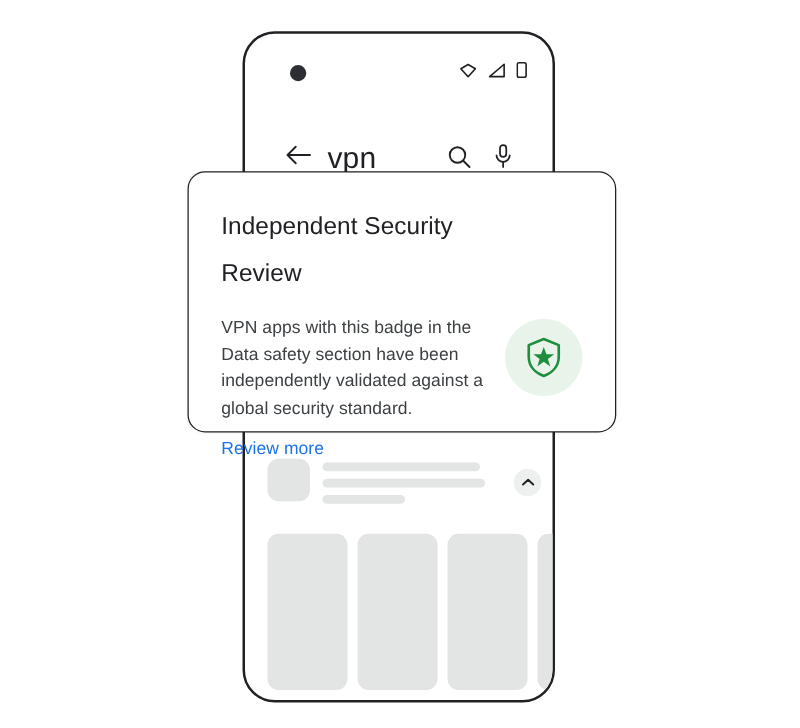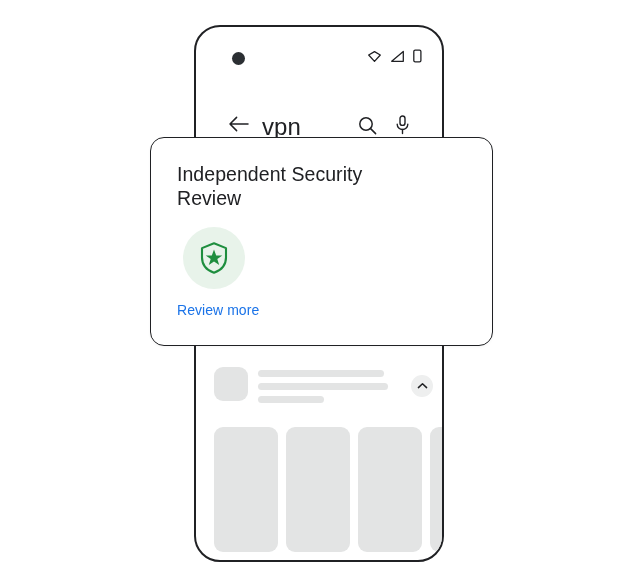--- a/index.html
+++ b/index.html
@@ -167,21 +167,21 @@
     height: 209px;
     background: #ffffff;
     border: 1.4px solid #202124;
     border-radius: 14px;
     box-sizing: border-box;
     padding: 24px 26px 0 26px;
     box-shadow: 0 1px 3px rgba(0,0,0,0.04);
   }
   #card-title {
     font-size: 19.5px;
-    line-height: 24px;
+    line-height: 38px;
     color: #202124;
     font-weight: 400;
     letter-spacing: 0.05px;
     margin: 0 0 13px 0;
     max-width: 215px;
     font-family: "Liberation Sans", sans-serif;
   }
   #card-body-row {
     display: flex;
     align-items: flex-start;
@@ -295,20 +295,21 @@
       <div class="shot-card"></div>
       <div class="shot-card"></div>
     </div>
 
   </div>
 
   <div id="info-card">
     <h2 id="card-title">Independent Security Review</h2>
 
     <div id="card-body-row">
+      <p id="card-body-text">VPN apps with this badge in the Data safety section have been independently validated against a global security standard.</p>
 
       <div id="security-badge">
         <svg width="30" height="34" viewBox="0 0 30 34" fill="none">
           <path d="M15 2.2 L27 7.1 V16.4 C27 24 21.8 29.3 15 31.8 C8.2 29.3 3 24 3 16.4 V7.1 Z" stroke="#1e8e3e" stroke-width="2.1" stroke-linejoin="round" fill="none"></path>
           <path d="M15 8.6 L17.2 14.4 L23.3 14.4 L18.3 18.1 L20.2 24.1 L15 20.4 L9.8 24.1 L11.7 18.1 L6.7 14.4 L12.8 14.4 Z" fill="#1e8e3e"></path>
         </svg>
       </div>
     </div>
 
     <a id="learn-more-link">Review more</a>

